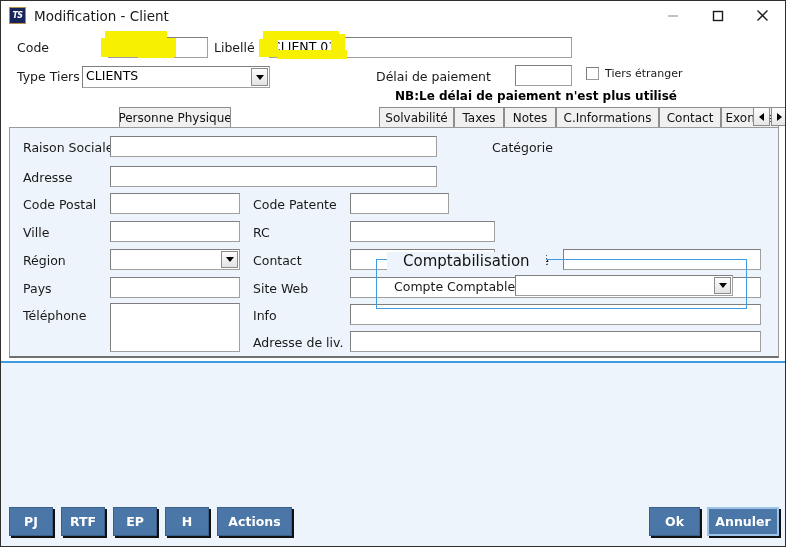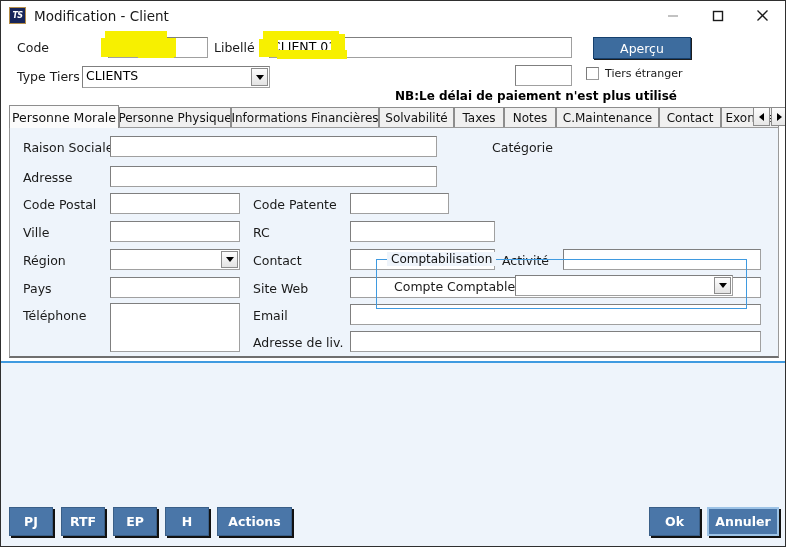--- a/index.html
+++ b/index.html
@@ -221,22 +221,22 @@
   #grp-compta {
     position: absolute;
     left: 375px; top: 258px;
     width: 371px; height: 50px;
     border: 1px solid #3f9ae0;
     background: transparent;
   }
   #grp-compta-title {
     position: absolute; left: 10px; top: -8px;
     background: #eef4fb;
-    padding: 0 4px;
-    font-size: 12px;
+    padding: 0 16px;
+    font-size: 15px;
     color: #111111;
     font-family: "DejaVu Sans", sans-serif;
     white-space: nowrap;
   }
 
   
   #lowerstrip {
     position: absolute; left: 0; top: 360px;
     width: 784px; height: 185px;
     background: #eef4fb;
@@ -323,40 +323,38 @@
   <div class="hl" style="left:330px; top:33px; width:14px; height:20px;"></div>
 
   <div class="hdr-label" style="left:16px; top:68px;">Type Tiers</div>
 
   <div class="combo" id="type-tiers-select" style="left:81px; top:65px; width:188px; height:22px;"><span>CLIENTS</span>
     <span class="arrowbox">
         <i></i>
       </span>
   </div>
 
+  <div class="hdr-label" style="left:375px; top:68px;">Délai de paiement</div>
 
   <div class="tbox" id="delai-input" style="left:514px; top:64px; width:57px; height:21px;"></div>
 
-  <div id="apercu-btn">Aperçu</div>
 
   <div id="tiers-etranger">
     <span class="cb"></span>
     <span class="cblabel">Tiers étranger</span>
   </div>
 
   <div id="nb-note">NB:Le délai de paiement n'est plus utilisé</div>
 
   <div id="tabstrip">
-    <div class="tab active" style="left:0px; width:110px;">Personne Morale</div>
     <div class="tab" style="left:110px; width:112px;">Personne Physique</div>
-    <div class="tab" style="left:222px; width:148px;">Informations Financières</div>
     <div class="tab" style="left:370px; width:75px;">Solvabilité</div>
     <div class="tab" style="left:445px; width:50px;">Taxes</div>
     <div class="tab" style="left:495px; width:52px;">Notes</div>
-    <div class="tab" style="left:547px; width:103px;">C.Maintenance</div>
+    <div class="tab" style="left:547px; width:103px;">C.Informations</div>
     <div class="tab" style="left:650px; width:62px;">Contact</div>
     <div class="tab" style="left:712px; width:58px;">Exonéra</div>
 
     <div class="tabscroll left" style="left:744px;">
         <i></i>
       </div>
     <div class="tabscroll right" style="left:762px;">
         <i></i>
       </div>
   </div>
@@ -397,21 +395,21 @@
 
       <div class="f-label" style="left:243px; top:125px;">Contact</div>
       <div class="tbox" style="left:340px; top:121px; width:145px; height:21px;"></div>
 
       <div class="f-label" style="left:492px; top:125px;">Activité</div>
       <div class="tbox" style="left:553px; top:121px; width:198px; height:21px;"></div>
 
       <div class="f-label" style="left:243px; top:153px;">Site Web</div>
       <div class="tbox" style="left:340px; top:149px; width:411px; height:21px;"></div>
 
-      <div class="f-label" style="left:243px; top:180px;">Email</div>
+      <div class="f-label" style="left:243px; top:180px;">Info</div>
       <div class="tbox" style="left:340px; top:176px; width:411px; height:21px;"></div>
 
       <div class="f-label" style="left:243px; top:207px;">Adresse de liv.</div>
       <div class="tbox" style="left:340px; top:203px; width:411px; height:21px;"></div>
 
       <div class="f-label" style="left:482px; top:12px;">Catégorie</div>
 
     </div>
   </div>
 

